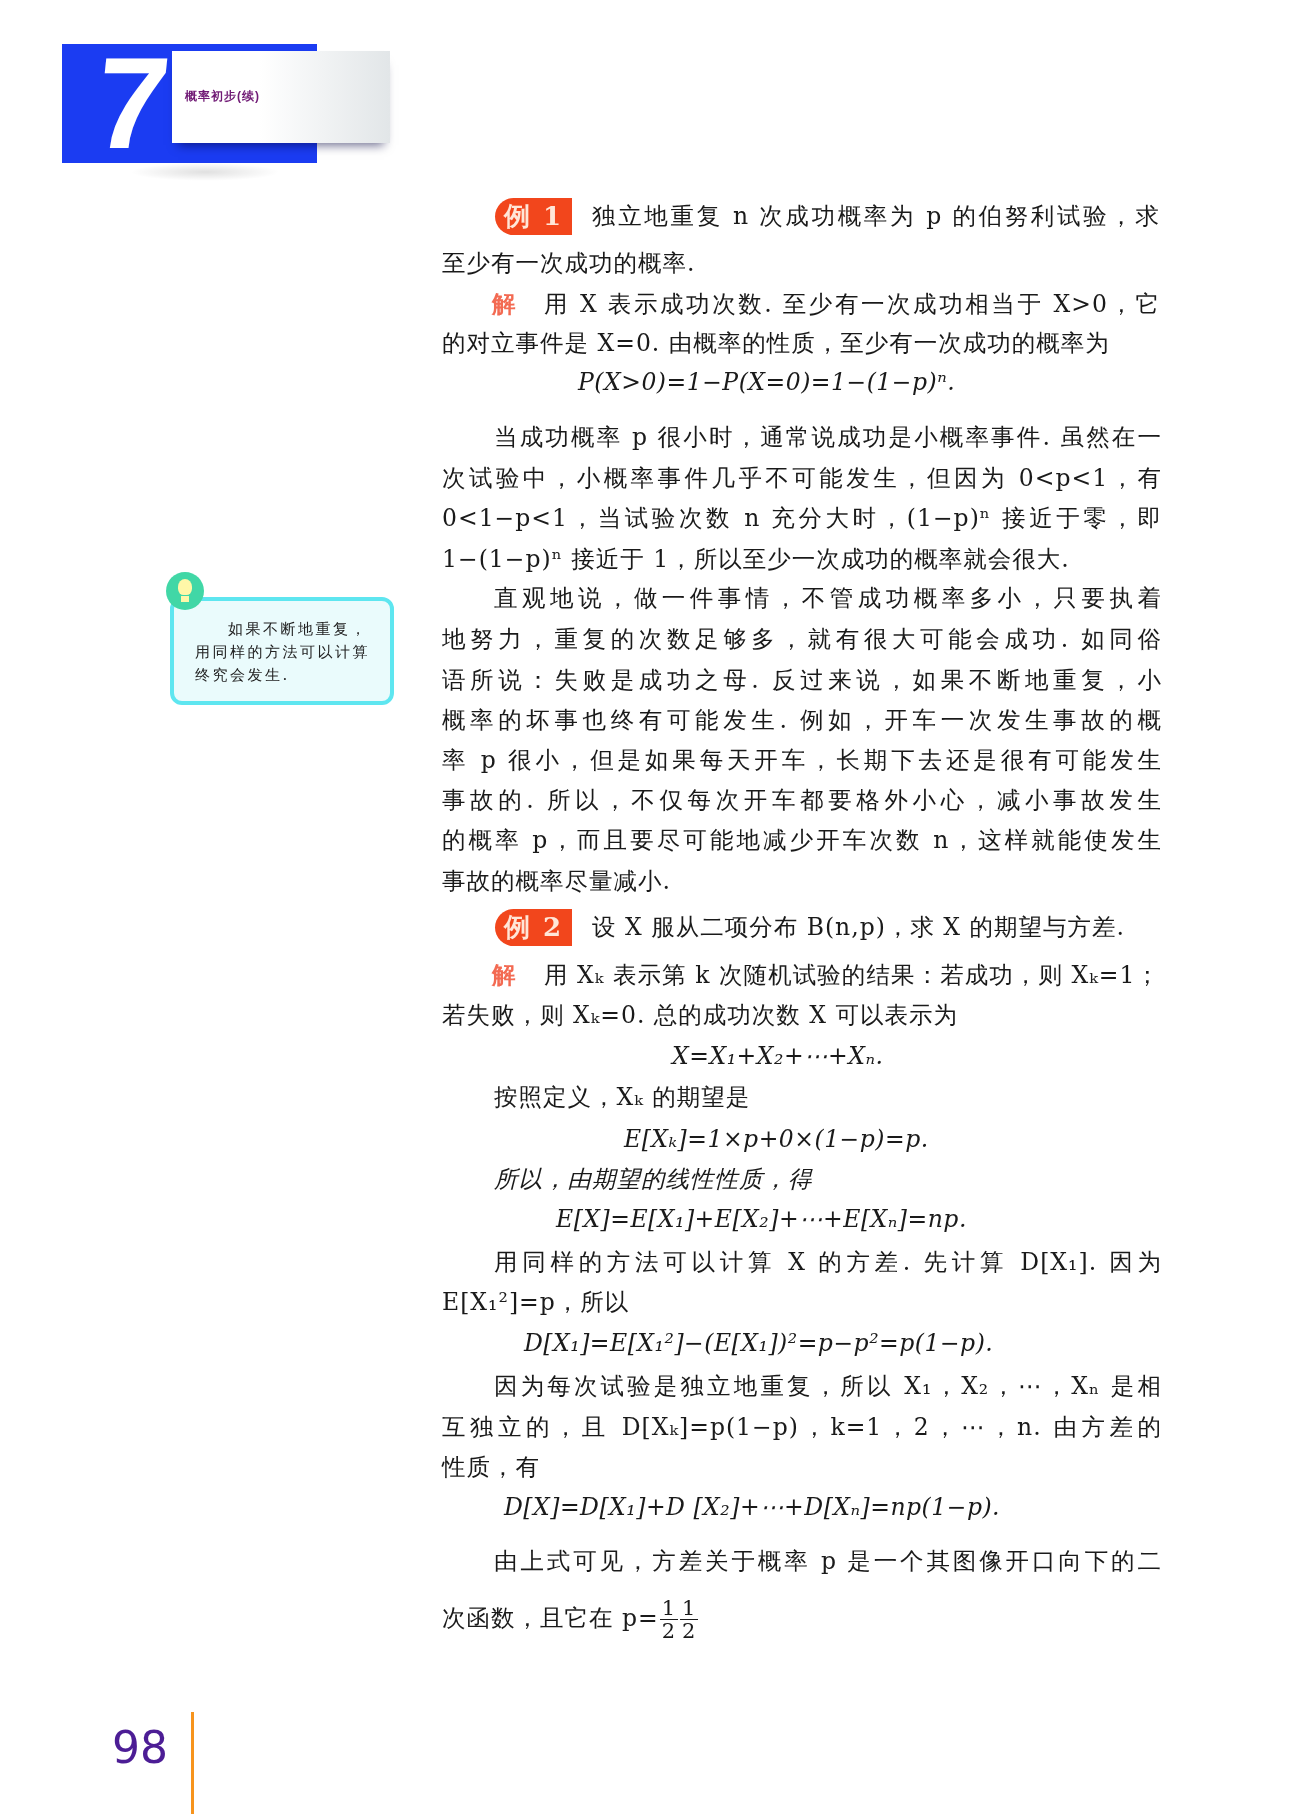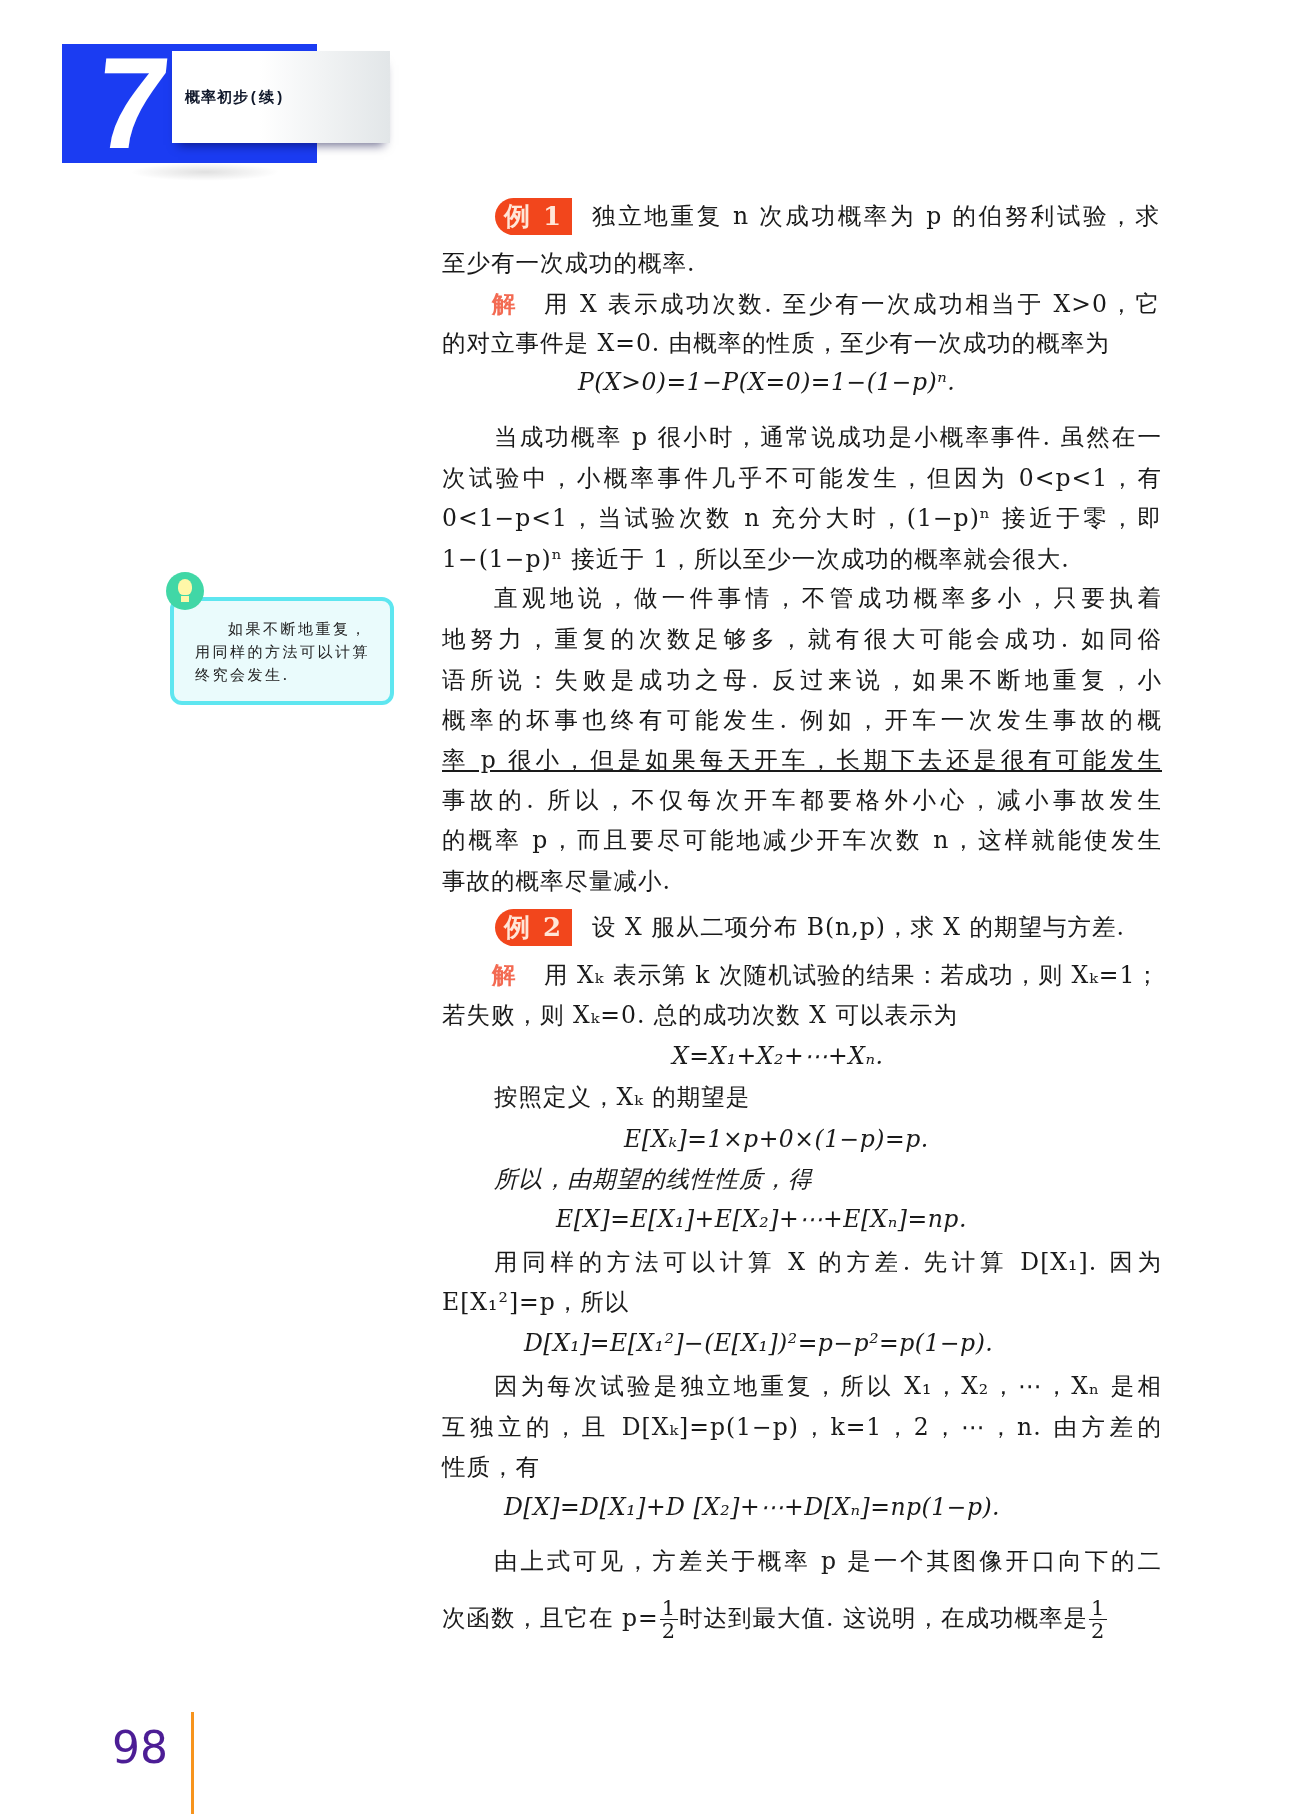--- a/index.html
+++ b/index.html
@@ -5,22 +5,22 @@
   html, body { margin:0; padding:0; background:#ffffff; }
   body { width:1301px; height:1814px; position:relative; overflow:hidden;
          font-family:"DejaVu Serif","Liberation Serif",serif; color:#1a1a1a; }
   
   .ch-blue { position:absolute; left:62px; top:44px; width:255px; height:119px; background:#1b3cf2; }
   .ch-num { position:absolute; left:96px; top:38px; font-family:"Liberation Sans",sans-serif; font-weight:bold;
             font-size:130px; line-height:130px; color:#ffffff; transform:skewX(-6deg); }
   .ch-card { position:absolute; left:172px; top:51px; width:218px; height:92px;
              background:linear-gradient(90deg,#ffffff 0%,#ffffff 40%,#e2e6e8 100%);
              box-shadow:0 8px 10px -6px rgba(0,0,60,0.6); }
-  .ch-title { position:absolute; left:185px; top:88px; font-family:Liberation Mono, monospace; font-weight:bold;
-              font-size:15px; color:#0f172a; letter-spacing:1px; }
+  .ch-title { position:absolute; left:185px; top:88px; font-family:Liberation Sans, sans-serif; font-weight:bold;
+              font-size:12px; color:#701a75; letter-spacing:1px; }
   .ch-shadow { position:absolute; left:130px; top:163px; width:150px; height:18px;
                background:radial-gradient(ellipse at center, rgba(0,0,0,0.12), rgba(0,0,0,0) 70%); }
 
   
   .line { position:absolute; left:442px; width:720px; height:40px; font-size:23.5px; line-height:40px;
           white-space:nowrap; letter-spacing:1px; }
   .line.just { text-align:justify; text-align-last:justify; }
   .indent { left:494px; width:668px; }
   .formula { position:absolute; font-size:23.5px; line-height:40px; white-space:nowrap; letter-spacing:0.5px; }
   .badge { position:absolute; left:495px; width:77px; height:37px; background:#f2461c;
@@ -75,21 +75,21 @@
   <div class="note-bulb-base"></div>
 </div>
 <div class="note-line" style="left:228px;top:618px;">如果不断地重复，</div>
 <div class="note-line" style="top:641px;">用同样的方法可以计算</div>
 <div class="note-line" style="top:664px;">终究会发生.</div>
 
 <div class="line just indent" style="top:578px;">直观地说，做一件事情，不管成功概率多小，只要执着</div>
 <div class="line just" style="top:619px;">地努力，重复的次数足够多，就有很大可能会成功. 如同俗</div>
 <div class="line just" style="top:660px;">语所说：失败是成功之母. 反过来说，如果不断地重复，小</div>
 <div class="line just" style="top:700px;">概率的坏事也终有可能发生. 例如，开车一次发生事故的概</div>
-<div class="line just" style="top:740px;text-decoration:underline;">率 p 很小，但是如果每天开车，长期下去还是很有可能发生</div>
+<div class="line just" style="top:740px;">率 p 很小，但是如果每天开车，长期下去还是很有可能发生</div>
 <div class="line just" style="top:780px;">事故的. 所以，不仅每次开车都要格外小心，减小事故发生</div>
 <div class="line just" style="top:820px;">的概率 p，而且要尽可能地减少开车次数 n，这样就能使发生</div>
 <div class="line" style="top:861px;">事故的概率尽量减小.</div>
 
 <div class="badge" style="top:909px;">例 2</div>
 <div class="line" style="left:592px;width:568px;top:907px;">设 X 服从二项分布 B(n,p)，求 X 的期望与方差.</div>
 <div class="line jie" style="left:492px;width:40px;top:955px;">解</div>
 <div class="line just" style="left:544px;width:616px;top:955px;">用 Xₖ 表示第 k 次随机试验的结果：若成功，则 Xₖ=1；</div>
 <div class="line" style="top:995px;">若失败，则 Xₖ=0. 总的成功次数 X 可以表示为</div>
 <div class="formula" style="left:672px;top:1036px;font-style:italic;">X=X₁+X₂+⋯+Xₙ.</div>
@@ -99,17 +99,17 @@
 <div class="formula" style="left:556px;top:1199px;font-style:italic;">E[X]=E[X₁]+E[X₂]+⋯+E[Xₙ]=np.</div>
 <div class="line just indent" style="top:1242px;">用同样的方法可以计算 X 的方差. 先计算 D[X₁]. 因为</div>
 <div class="line" style="top:1282px;">E[X₁²]=p，所以</div>
 <div class="formula" style="left:524px;top:1323px;font-style:italic;">D[X₁]=E[X₁²]−(E[X₁])²=p−p²=p(1−p).</div>
 <div class="line just indent" style="top:1366px;">因为每次试验是独立地重复，所以 X₁，X₂，⋯，Xₙ 是相</div>
 <div class="line just" style="top:1407px;">互独立的，且 D[Xₖ]=p(1−p)，k=1，2，⋯，n. 由方差的</div>
 <div class="line" style="top:1447px;">性质，有</div>
 <div class="formula" style="left:504px;top:1487px;font-style:italic;">D[X]=D[X₁]+D [X₂]+⋯+D[Xₙ]=np(1−p).</div>
 <div class="line just indent" style="top:1541px;">由上式可见，方差关于概率 p 是一个其图像开口向下的二</div>
 <div class="line" style="top:1597px;">
-  <span>次函数，且它在 p=</span><span class="frac"><span class="num">1</span><span>2</span></span><span>时达到最大值. 这说明，在成功概率是</span><span class="frac"><span class="num">1</span><span>2</span></span>
+  <span>次函数，且它在 p=</span><span class="frac"><span class="num">1</span><span>2</span></span><span class="frac"><span class="num">1</span><span>2</span></span>
 </div>
 
 <div class="page-num">98</div>
 <div class="page-rule"></div>
 
 </body></html>

